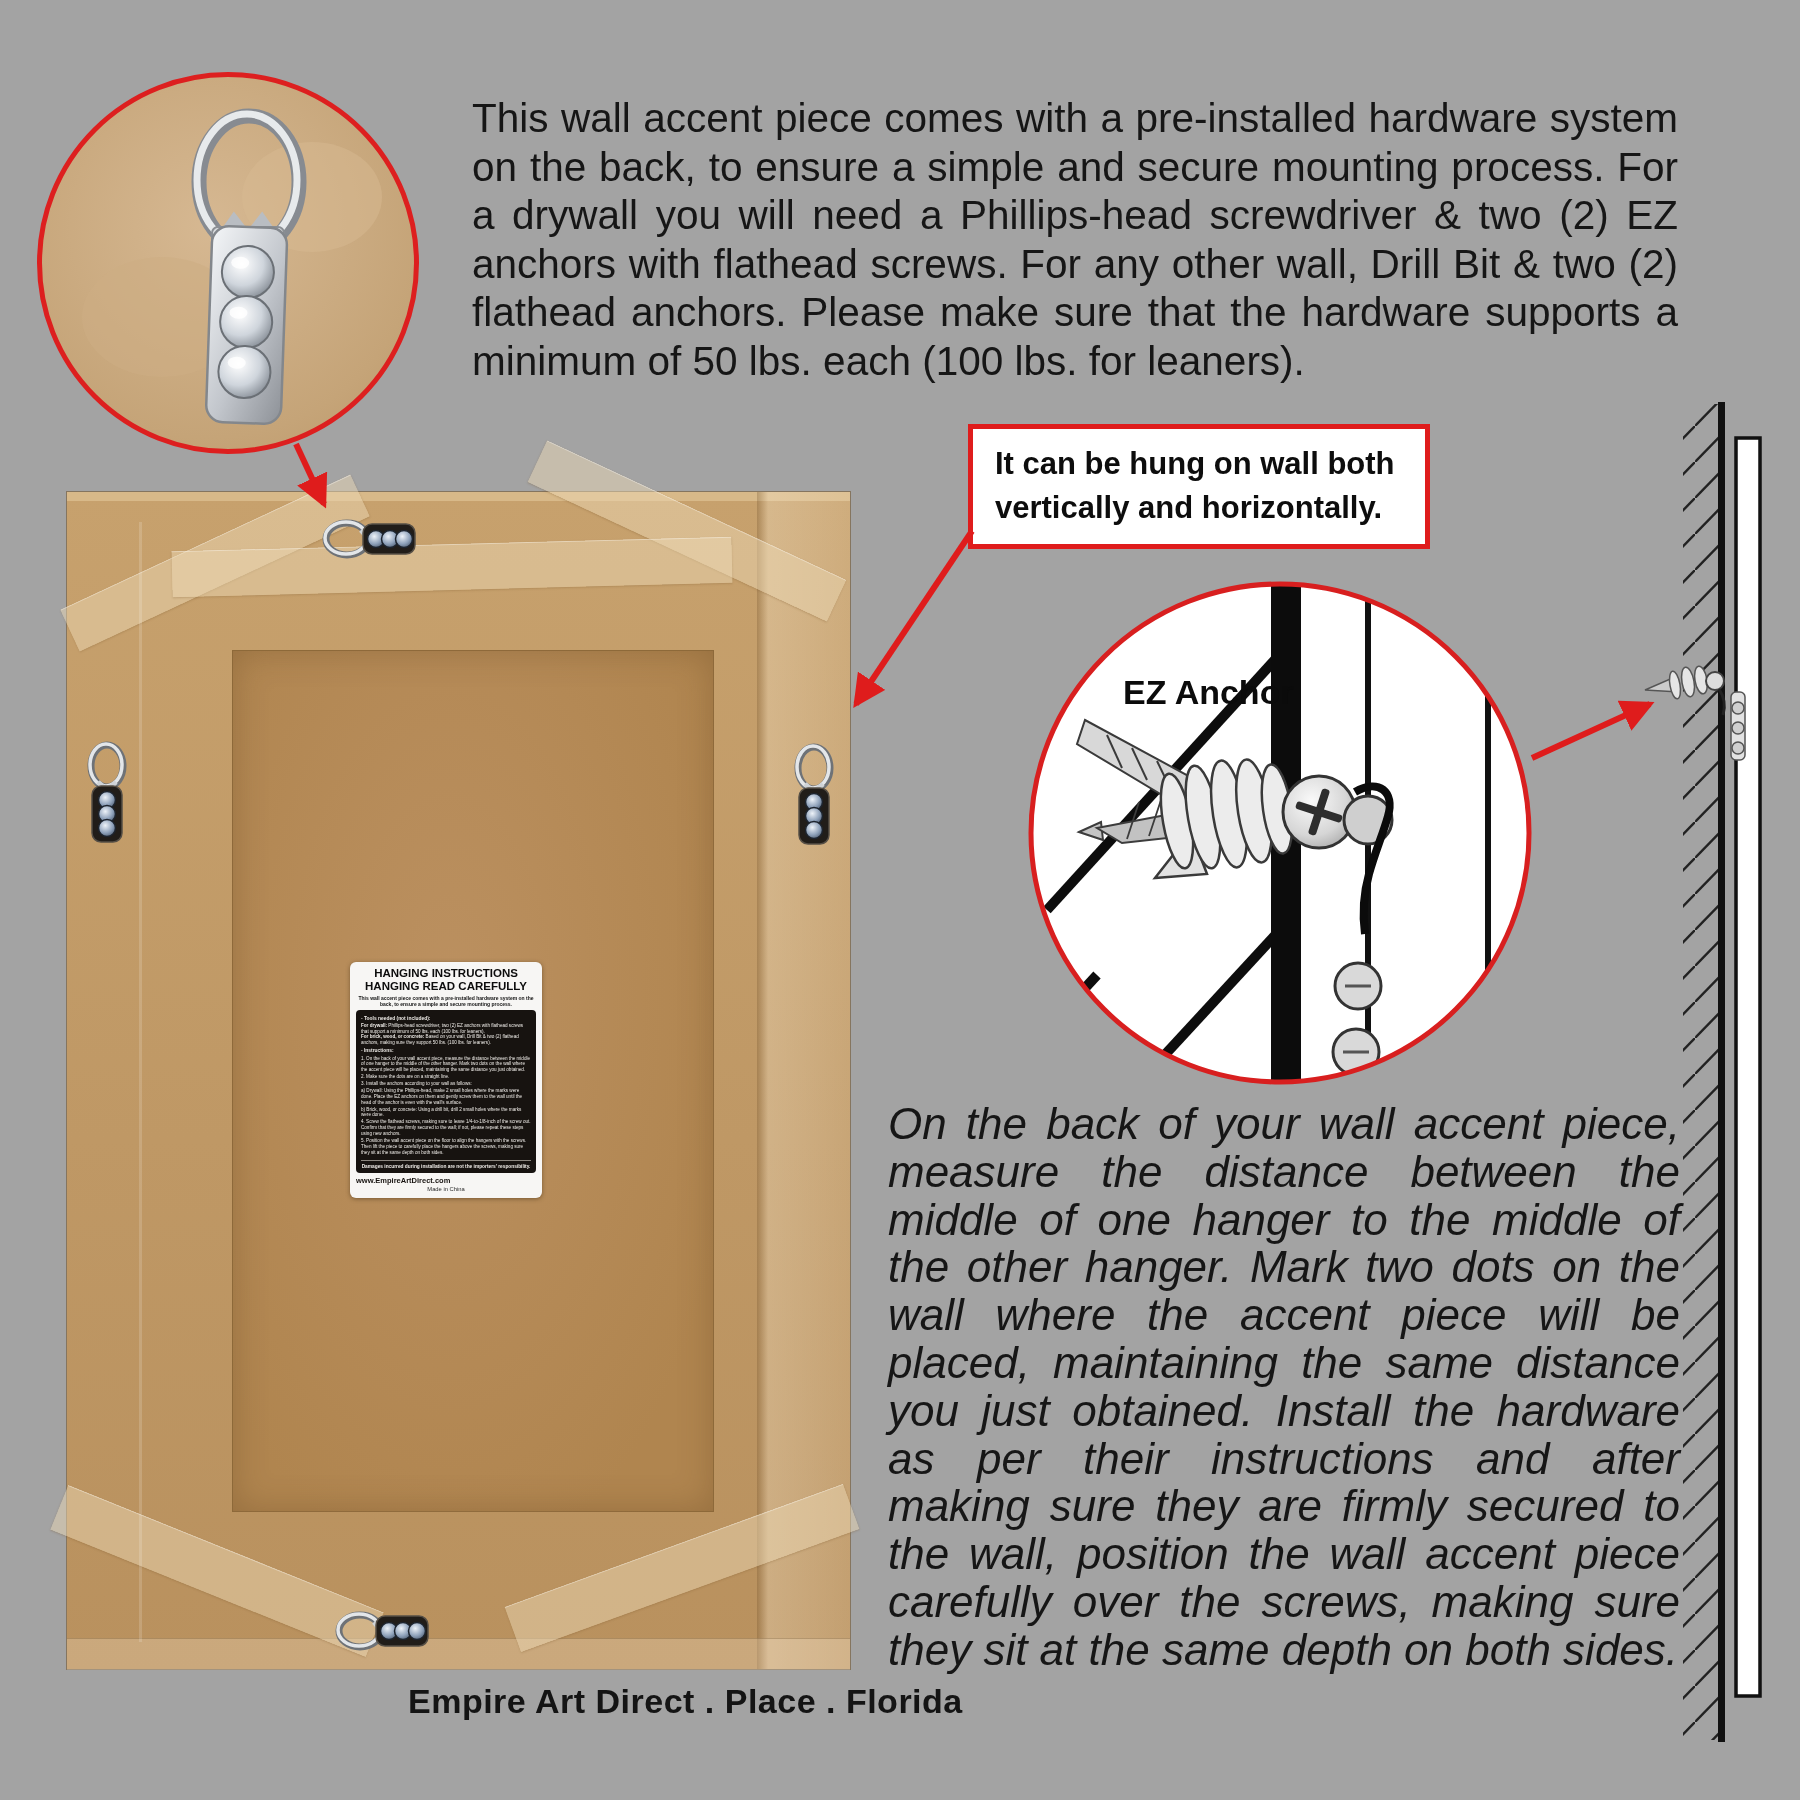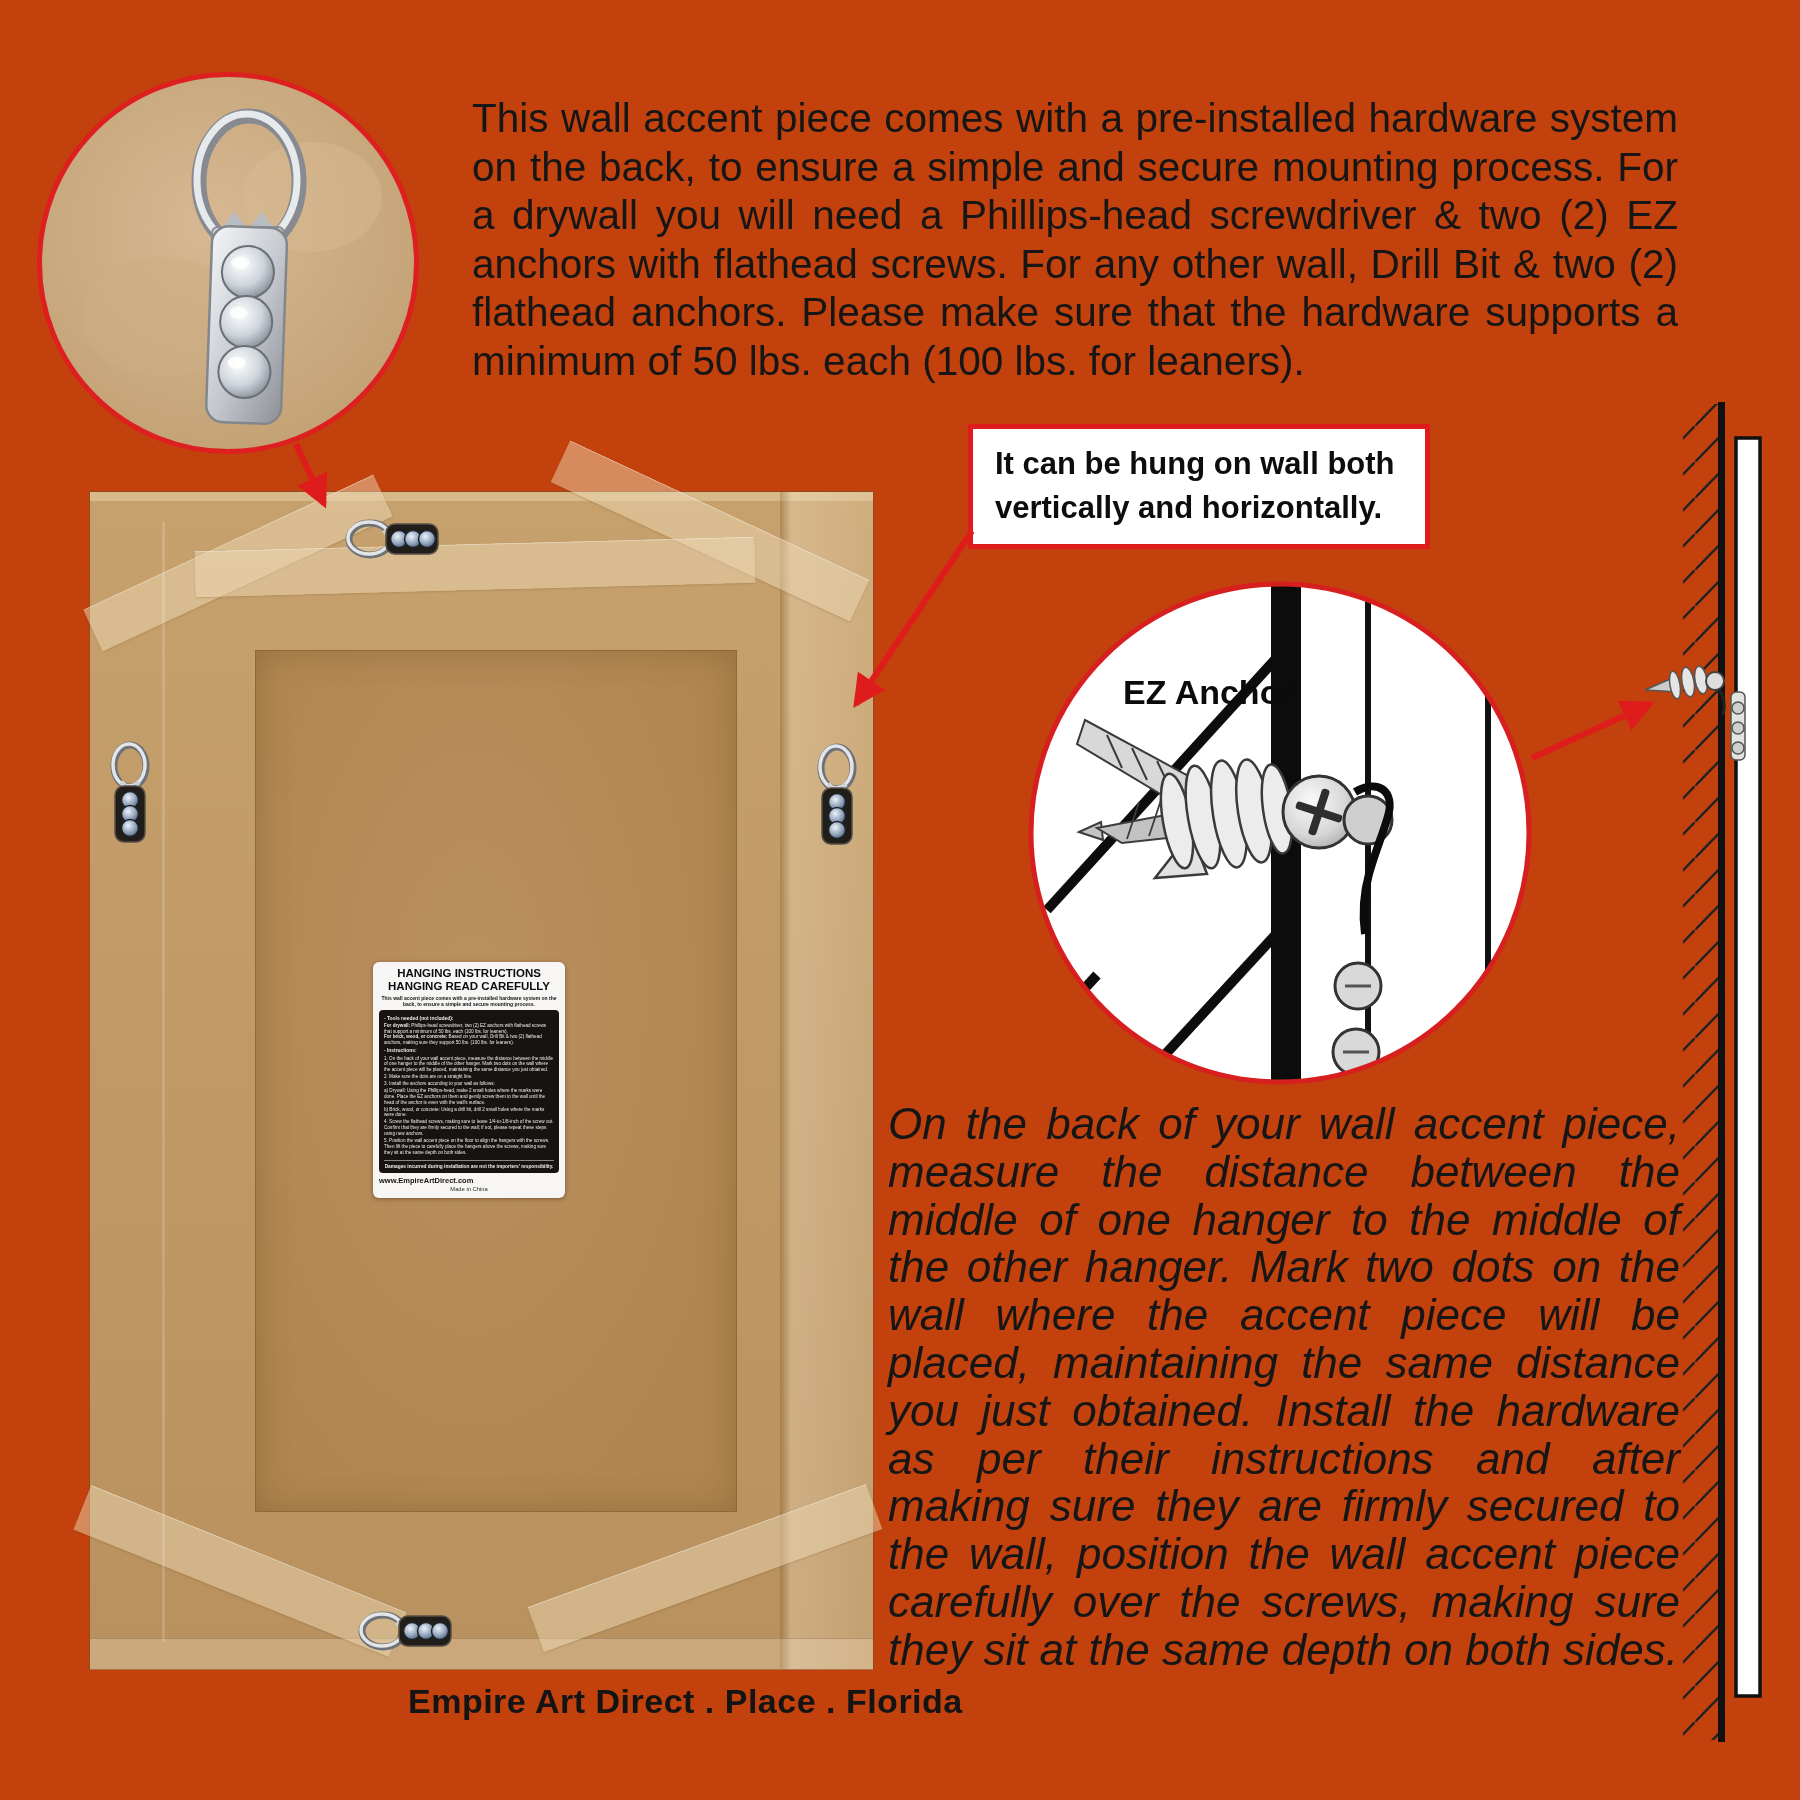--- a/index.html
+++ b/index.html
@@ -1,36 +1,36 @@
 <!DOCTYPE html>
 <html><head>
 <meta charset="utf-8">
 <style>
   html,body{margin:0;padding:0;background:#ffffff;}
-  #canvas{position:relative;width:1800px;height:1800px;background:#c2410c;overflow:hidden;
+  #canvas{position:relative;width:1800px;height:1800px;background:#a3a3a3;overflow:hidden;
           font-family:"Liberation Sans", sans-serif;color:#111;}
   .abs{position:absolute;}
 
   
   #intro-paragraph{left:472px;top:94px;width:1206px;font-size:40.5px;line-height:48.6px;
                    text-align:justify;color:#161616;}
   #callout-box{left:968px;top:424px;width:462px;box-sizing:border-box;border:5px solid #df1c1c;
                background:#fff;padding:13px 20px 14px 22px;font-size:31px;font-weight:bold;
                line-height:1.42;color:#0d0d0d;}
   #instructions-paragraph{left:888px;top:1100px;width:792px;font-size:44px;line-height:47.8px;
                    text-align:justify;color:#161616;font-style:italic;}
   #brand-caption{left:408px;top:1682px;font-size:34px;font-weight:bold;letter-spacing:.5px;
                  color:#141414;white-space:nowrap;}
 
   
   #closeup-circle{left:37px;top:72px;width:372px;height:372px;border-radius:50%;
                   border:5px solid #dd1f1f;overflow:hidden;background:radial-gradient(circle at 45% 40%,#d6b892,#c5a478 70%,#bb9769);}
 
   
-  #package{left:90px;top:492px;width:783px;height:1177px;
+  #package{left:67px;top:492px;width:783px;height:1177px;
            background:linear-gradient(180deg,#c7a16d 0%,#bf9865 55%,#b9915e 100%);
            outline:1px solid rgba(110,80,40,.55);}
   .pkg-topface{left:0;top:0;width:100%;height:9px;background:#d9bb8c;opacity:.9;}
   .pkg-rightband{left:690px;top:0;width:93px;height:100%;
                  background:linear-gradient(90deg,rgba(90,60,25,.25) 0,rgba(255,244,222,.28) 12%,rgba(255,244,222,.14) 100%);}
   .pkg-bottomband{left:0;top:1146px;width:100%;height:31px;background:rgba(255,240,215,.25);
                   border-top:1px solid rgba(100,70,30,.3);}
   .tape{background:rgba(236,217,182,.48);box-shadow:0 1px 2px rgba(120,85,40,.25), inset 0 1px 0 rgba(255,255,255,.35);}
   #inner-panel{left:165px;top:158px;width:480px;height:860px;
                background:radial-gradient(ellipse at 45% 40%,#bb9060,#b0854f 80%);

